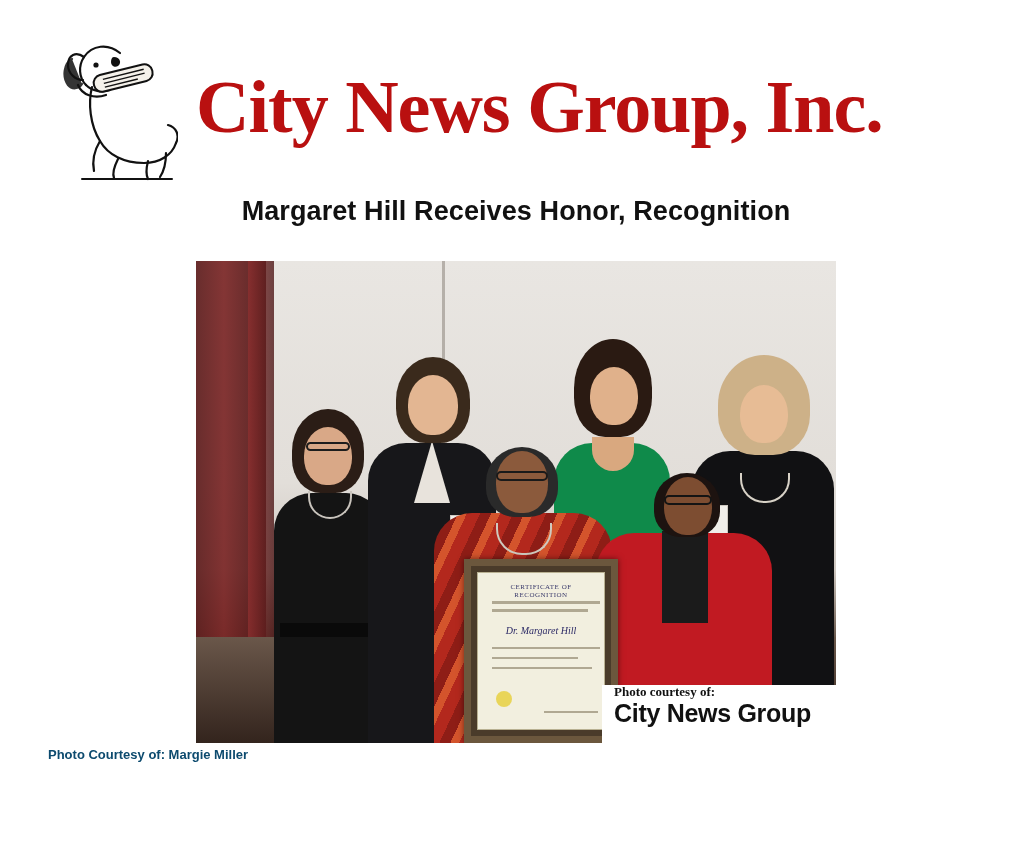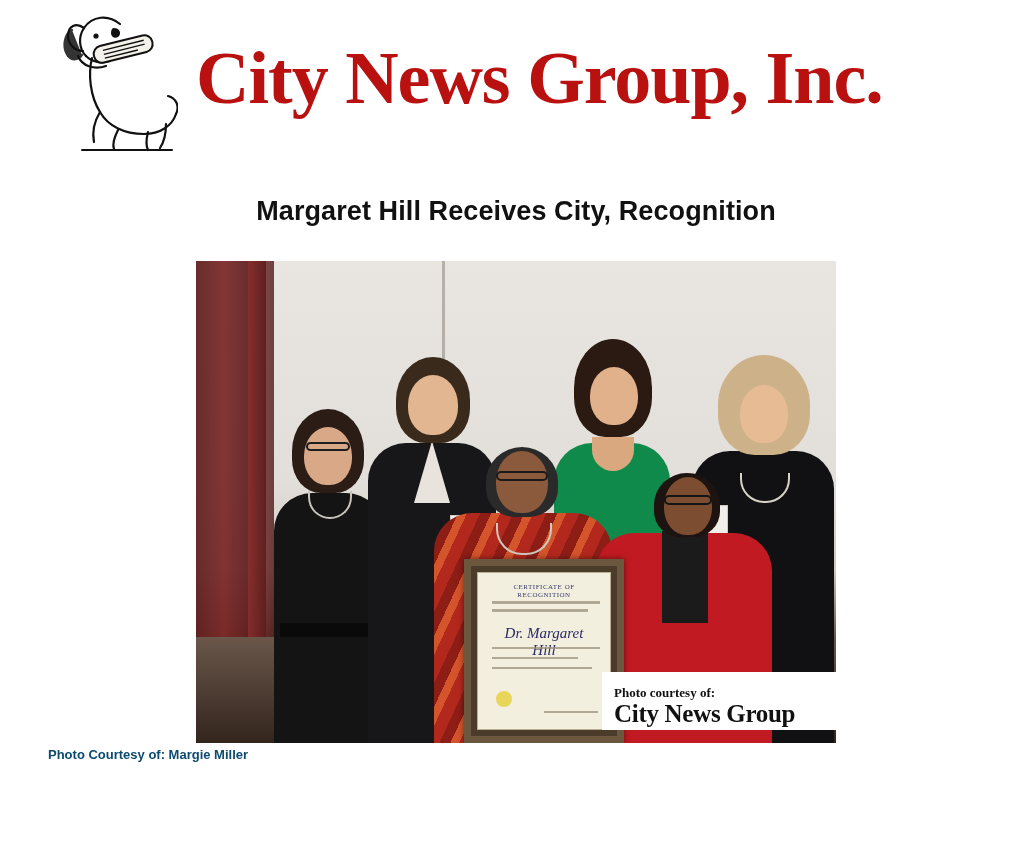--- a/index.html
+++ b/index.html
@@ -18,21 +18,21 @@
 
   
   .masthead {
     position: relative;
     height: 172px;
     padding: 0;
   }
   .logo-wrap {
     position: absolute;
     left: 48px;
-    top: 4px;
+    top: 33px;
     display: flex;
     align-items: center;
   }
   .dog-mark {
     width: 130px;
     height: 148px;
     flex: 0 0 130px;
     position: relative;
   }
   .masthead-title {
@@ -127,21 +127,20 @@
   
   .certificate {
     position: absolute;
     left: 268px;
     bottom: 0px;
     width: 140px;
     height: 170px;
     background: #4a3b2a;
     border: 7px solid #6b573d;
     box-shadow: 0 0 6px rgba(0,0,0,0.5);
-    padding-left: 6px;
   }
   .cert-inner {
     position: absolute;
     inset: 6px;
     background: #f2efdf;
     border: 1px solid #b9b192;
   }
   .cert-line {
     position: absolute;
     left: 14px;
@@ -166,36 +165,36 @@
     width: 16px; height: 16px;
     border-radius: 50%;
     background: #e8d24a;
     opacity: 0.9;
   }
 
   
   .courtesy-badge {
     position: absolute;
     right: 0;
-    bottom: 13px;
+    bottom: 0;
     width: 234px;
     height: 58px;
     background: #ffffff;
-    padding: 14px 10px 6px 12px;
+    padding: 0 10px 6px 12px;
     box-sizing: border-box;
   }
   .courtesy-badge .small {
     font-family: "Liberation Serif", serif;
     font-weight: bold;
     font-size: 13px;
     color: #111;
     line-height: 1.1;
   }
   .courtesy-badge .big {
-    font-family: Liberation Serif, serif;
+    font-family: Liberation Sans, sans-serif;
     font-weight: bold;
     font-size: 25px;
     color: #111;
     line-height: 1.15;
     letter-spacing: -0.3px;
   }
 
   
   .caption-area {
     margin: 4px 0 0 48px;
@@ -250,21 +249,21 @@
         <circle cx="48" cy="32" r="2.6" fill="#111"></circle>
         <path d="M66 24 C72 24 74 30 70 33 C67 35 63 33 63 29 C63 26 64 24 66 24Z" fill="#111"></path>
 
         <path d="M34 146 L124 146" stroke="#111" stroke-width="2" stroke-linecap="round"></path>
       </svg>
     </div>
     <div class="masthead-title">City News Group, Inc.</div>
   </div>
 </header>
 
-<h1 class="headline">Margaret Hill Receives City, Recognition</h1>
+<h1 class="headline">Margaret Hill Receives Honor, Recognition</h1>
 
 <figure class="photo-block" style="margin-block:34px 0;">
   <div class="photo-frame">
     <div class="bg-wall"></div>
     <div class="bg-curtain"></div>
     <div class="bg-curtain2"></div>
     <div class="bg-panelline"></div>
     <div class="bg-floor"></div>
 
     <div class="person" style="left:72px; width:120px; height:330px;">
@@ -313,21 +312,21 @@
       <div class="hair" style="left:58px; bottom:206px; width:66px; height:64px; background:#1d1310;"></div>
       <div class="head" style="left:68px; bottom:208px; width:48px; height:58px; background:#7d4d31;"></div>
       <div style="position:absolute; left:68px; bottom:238px; width:48px; height:10px; border:2px solid #141414; border-radius:6px; box-sizing:border-box;"></div>
     </div>
 
     <div class="certificate">
       <div class="cert-inner">
         <div class="cert-script" style="top:10px; font-size:7px; letter-spacing:0.5px; font-style:normal; color:#3a3a6b;">CERTIFICATE OF RECOGNITION</div>
         <div class="cert-line" style="top:28px; width:108px;"></div>
         <div class="cert-line" style="top:36px; width:96px;"></div>
-        <div class="cert-script" style="top:52px; font-size:15px;">Dr. Margaret Hill</div>
+        <div class="cert-script" style="top:52px; font-size:10px;">Dr. Margaret Hill</div>
         <div class="cert-line" style="top:74px; width:108px; height:2px;"></div>
         <div class="cert-line" style="top:84px; width:86px; height:2px;"></div>
         <div class="cert-line" style="top:94px; width:100px; height:2px;"></div>
         <div class="cert-seal"></div>
         <div class="cert-line" style="bottom:16px; left:66px; width:54px; height:2px; position:absolute;"></div>
       </div>
     </div>
 
     <div class="courtesy-badge">
       <div class="small">Photo courtesy of:</div>

